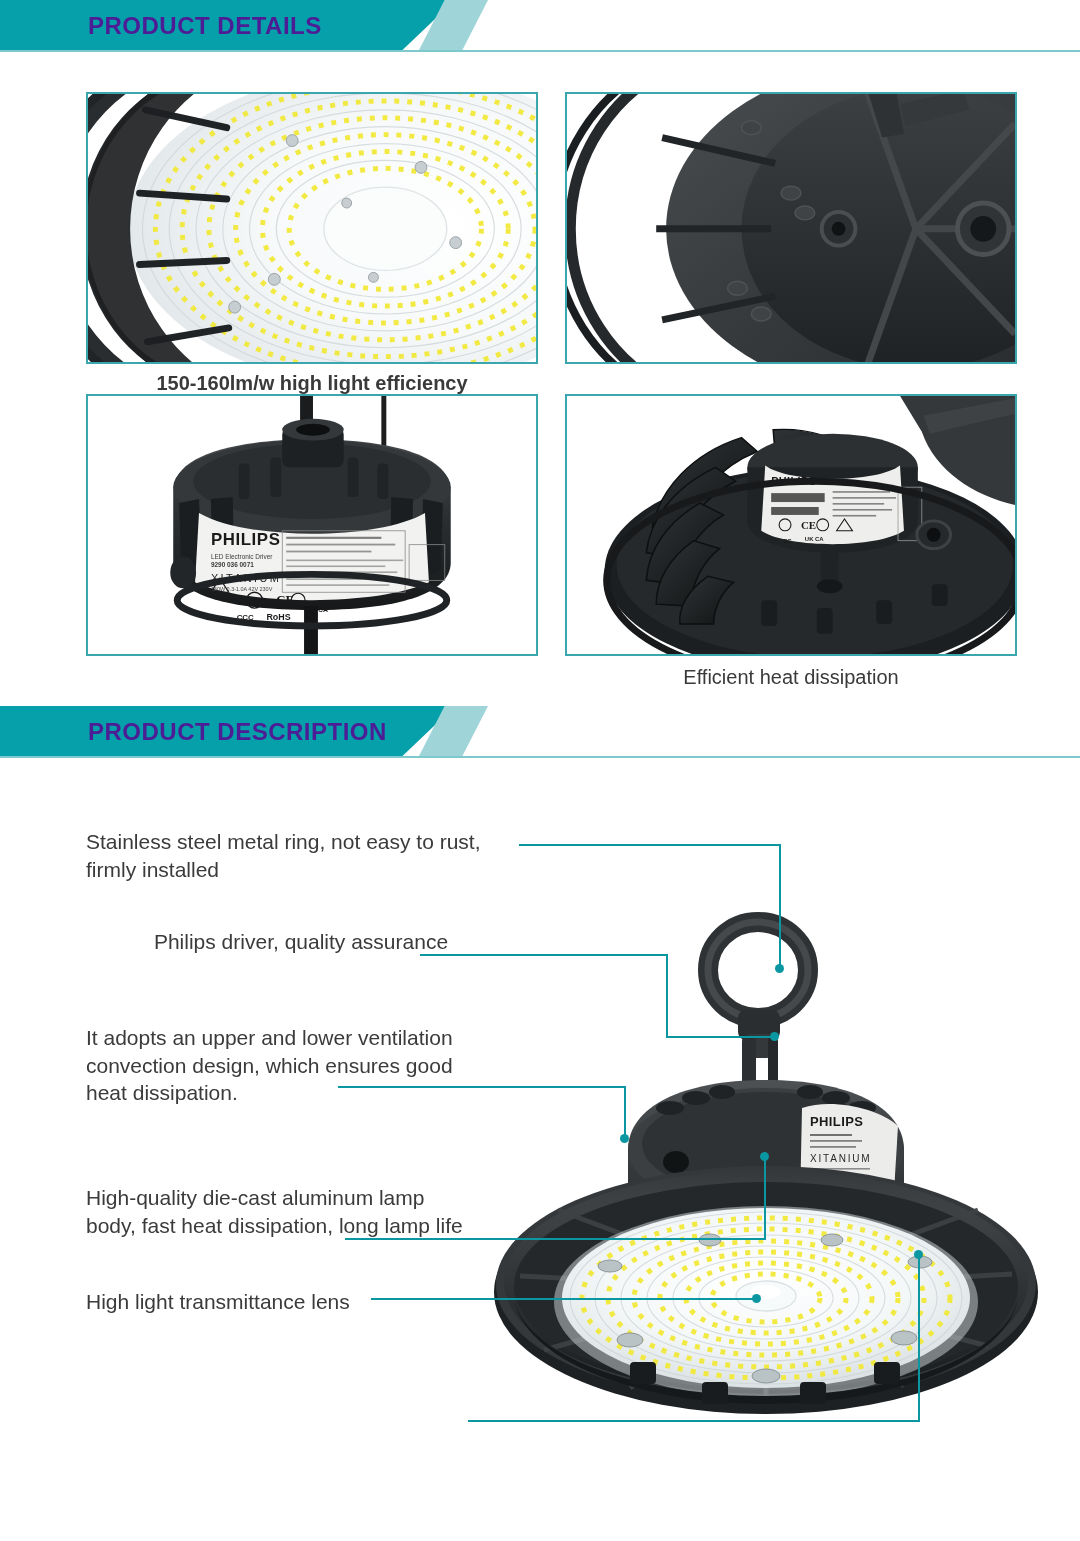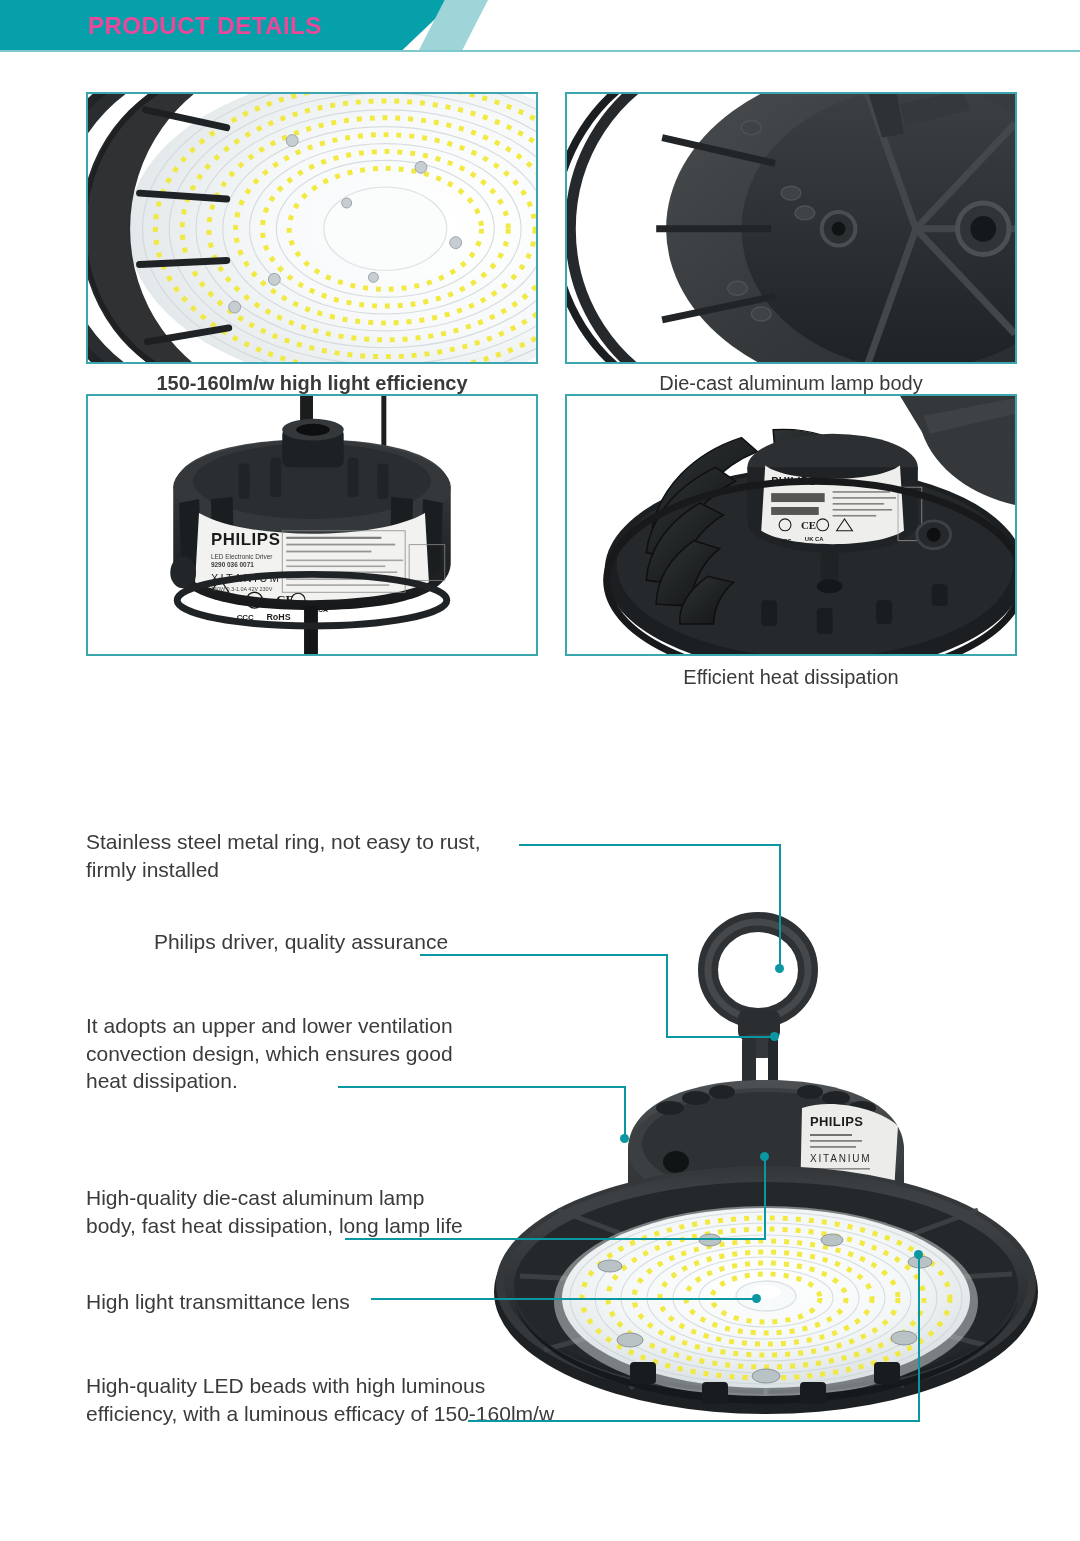--- a/index.html
+++ b/index.html
@@ -22,21 +22,21 @@
     position: absolute; left: 418px; top: 0; height: 52px; width: 70px;
     background: #9fd4d8;
     clip-path: polygon(38% 0, 100% 0, 62% 100%, 0% 100%);
   }
   .banner .underline {
     position: absolute; left: 0; top: 50px; height: 2px; width: 1080px;
     background: #7ec9ce;
   }
   .banner .btitle {
     position: absolute; left: 88px; top: 0; height: 52px; line-height: 52px;
-    color: #ec4899; font-size: 24px; font-weight: bold; letter-spacing: 0.5px;
+    color: #4c1d95; font-size: 24px; font-weight: bold; letter-spacing: 0.5px;
     white-space: nowrap;
   }
 
   
   .detail-cell { position: absolute; }
   .photo-frame {
     position: relative; border: 2px solid #3aa7ae; overflow: hidden;
     background: #fff;
   }
   .cap {
@@ -185,21 +185,20 @@
         <g stroke="#222527" stroke-width="7" fill="none">
           <path d="M96 44 L 210 70"></path>
           <path d="M90 136 L 206 136"></path>
           <path d="M96 228 L 210 204"></path>
         </g>
 
         <path d="M300 -14 L 330 -14 L 340 40 L 318 44 Z" fill="#2e3234"></path>
         <path d="M336 10 L 400 -4 L 406 16 L 342 32 Z" fill="#35393b"></path>
       </svg>
     </div>
-    <div class="cap" style="top:280px;">Die-cast aluminum lamp body</div>
   </div>
 
   <div class="detail-cell" style="left:86px; top:394px; width:452px; height:300px;">
     <div class="photo-frame" style="width:452px; height:262px;">
       <svg class="art" viewBox="0 0 452 262" preserveAspectRatio="none">
         <defs>
           <linearGradient id="drvG" x1="0" y1="0" x2="0" y2="1">
             <stop offset="0%" stop-color="#45494b"></stop>
             <stop offset="45%" stop-color="#2b2f31"></stop>
             <stop offset="100%" stop-color="#161819"></stop>
@@ -337,20 +336,26 @@
 
         <path d="M330 -10 L 452 -10 L 452 110 C 410 100, 372 76, 358 36 Z" fill="#34383a"></path>
         <path d="M360 20 L 452 2 L 452 18 L 366 38 Z" fill="#43474a" opacity="0.7"></path>
 
         <ellipse cx="250" cy="186" rx="210" ry="100" fill="none" stroke="#17191b" stroke-width="7"></ellipse>
       </svg>
     </div>
     <div class="cap" style="top:272px;">Efficient heat dissipation</div>
   </div>
 
+  <div class="banner" style="top:706px">
+    <div class="bar"></div>
+    <div class="slash"></div>
+    <div class="underline"></div>
+    <div class="btitle">PRODUCT DESCRIPTION</div>
+  </div>
 
   <div style="position:absolute; left:0; top:760px; width:1080px; height:781px;">
 
     <svg style="position:absolute; left:480px; top:150px; width:560px; height:620px;" viewBox="0 0 560 620">
       <defs>
         <linearGradient id="bodyTop" x1="0" y1="0" x2="0" y2="1">
           <stop offset="0%" stop-color="#4d5153"></stop>
           <stop offset="55%" stop-color="#34383a"></stop>
           <stop offset="100%" stop-color="#202325"></stop>
         </linearGradient>
@@ -490,37 +495,35 @@
     <div class="leader h" style="left:519px; top:84px; width:262px;"></div>
     <div class="leader v" style="left:779px; top:84px; height:124px;"></div>
     <div class="dot" style="left:775px; top:204px;"></div>
 
     <div class="annot" style="left:86px; top:168px; width:430px;text-align:center;"> Philips driver, quality assurance</div>
     <div class="leader h" style="left:420px; top:194px; width:248px;"></div>
     <div class="leader v" style="left:666px; top:194px; height:84px;"></div>
     <div class="leader h" style="left:666px; top:276px; width:108px;"></div>
     <div class="dot" style="left:770px; top:272px;"></div>
 
-    <div class="annot" style="left:86px; top:252px; width:430px;">It adopts an upper and lower ventilation
+    <div class="annot" style="left:86px; top:264px; width:430px;">It adopts an upper and lower ventilation
 convection design, which ensures good
 heat dissipation.</div>
     <div class="leader h" style="left:338px; top:326px; width:288px;"></div>
     <div class="leader v" style="left:624px; top:326px; height:52px;"></div>
     <div class="dot" style="left:620px; top:374px;"></div>
 
     <div class="annot" style="left:86px; top:424px; width:440px;">High-quality die-cast aluminum lamp
 body, fast heat dissipation, long lamp life</div>
     <div class="leader h" style="left:345px; top:478px; width:421px;"></div>
     <div class="leader v" style="left:764px; top:396px; height:84px;"></div>
     <div class="dot" style="left:760px; top:392px;"></div>
 
     <div class="annot" style="left:86px; top:528px; width:430px;">High light transmittance lens</div>
     <div class="leader h" style="left:371px; top:538px; width:385px;"></div>
     <div class="dot" style="left:752px; top:534px;"></div>
 
-    <div class="annot" style="left:86px; top:612px; width:520px;">High-quality LED beads with high luminous
-efficiency, with a luminous efficacy of 150-160lm/w</div>
     <div class="leader h" style="left:468px; top:660px; width:452px;"></div>
     <div class="leader v" style="left:918px; top:494px; height:168px;"></div>
     <div class="dot" style="left:914px; top:490px;"></div>
   </div>
 
 </div>
 
 </body></html>

